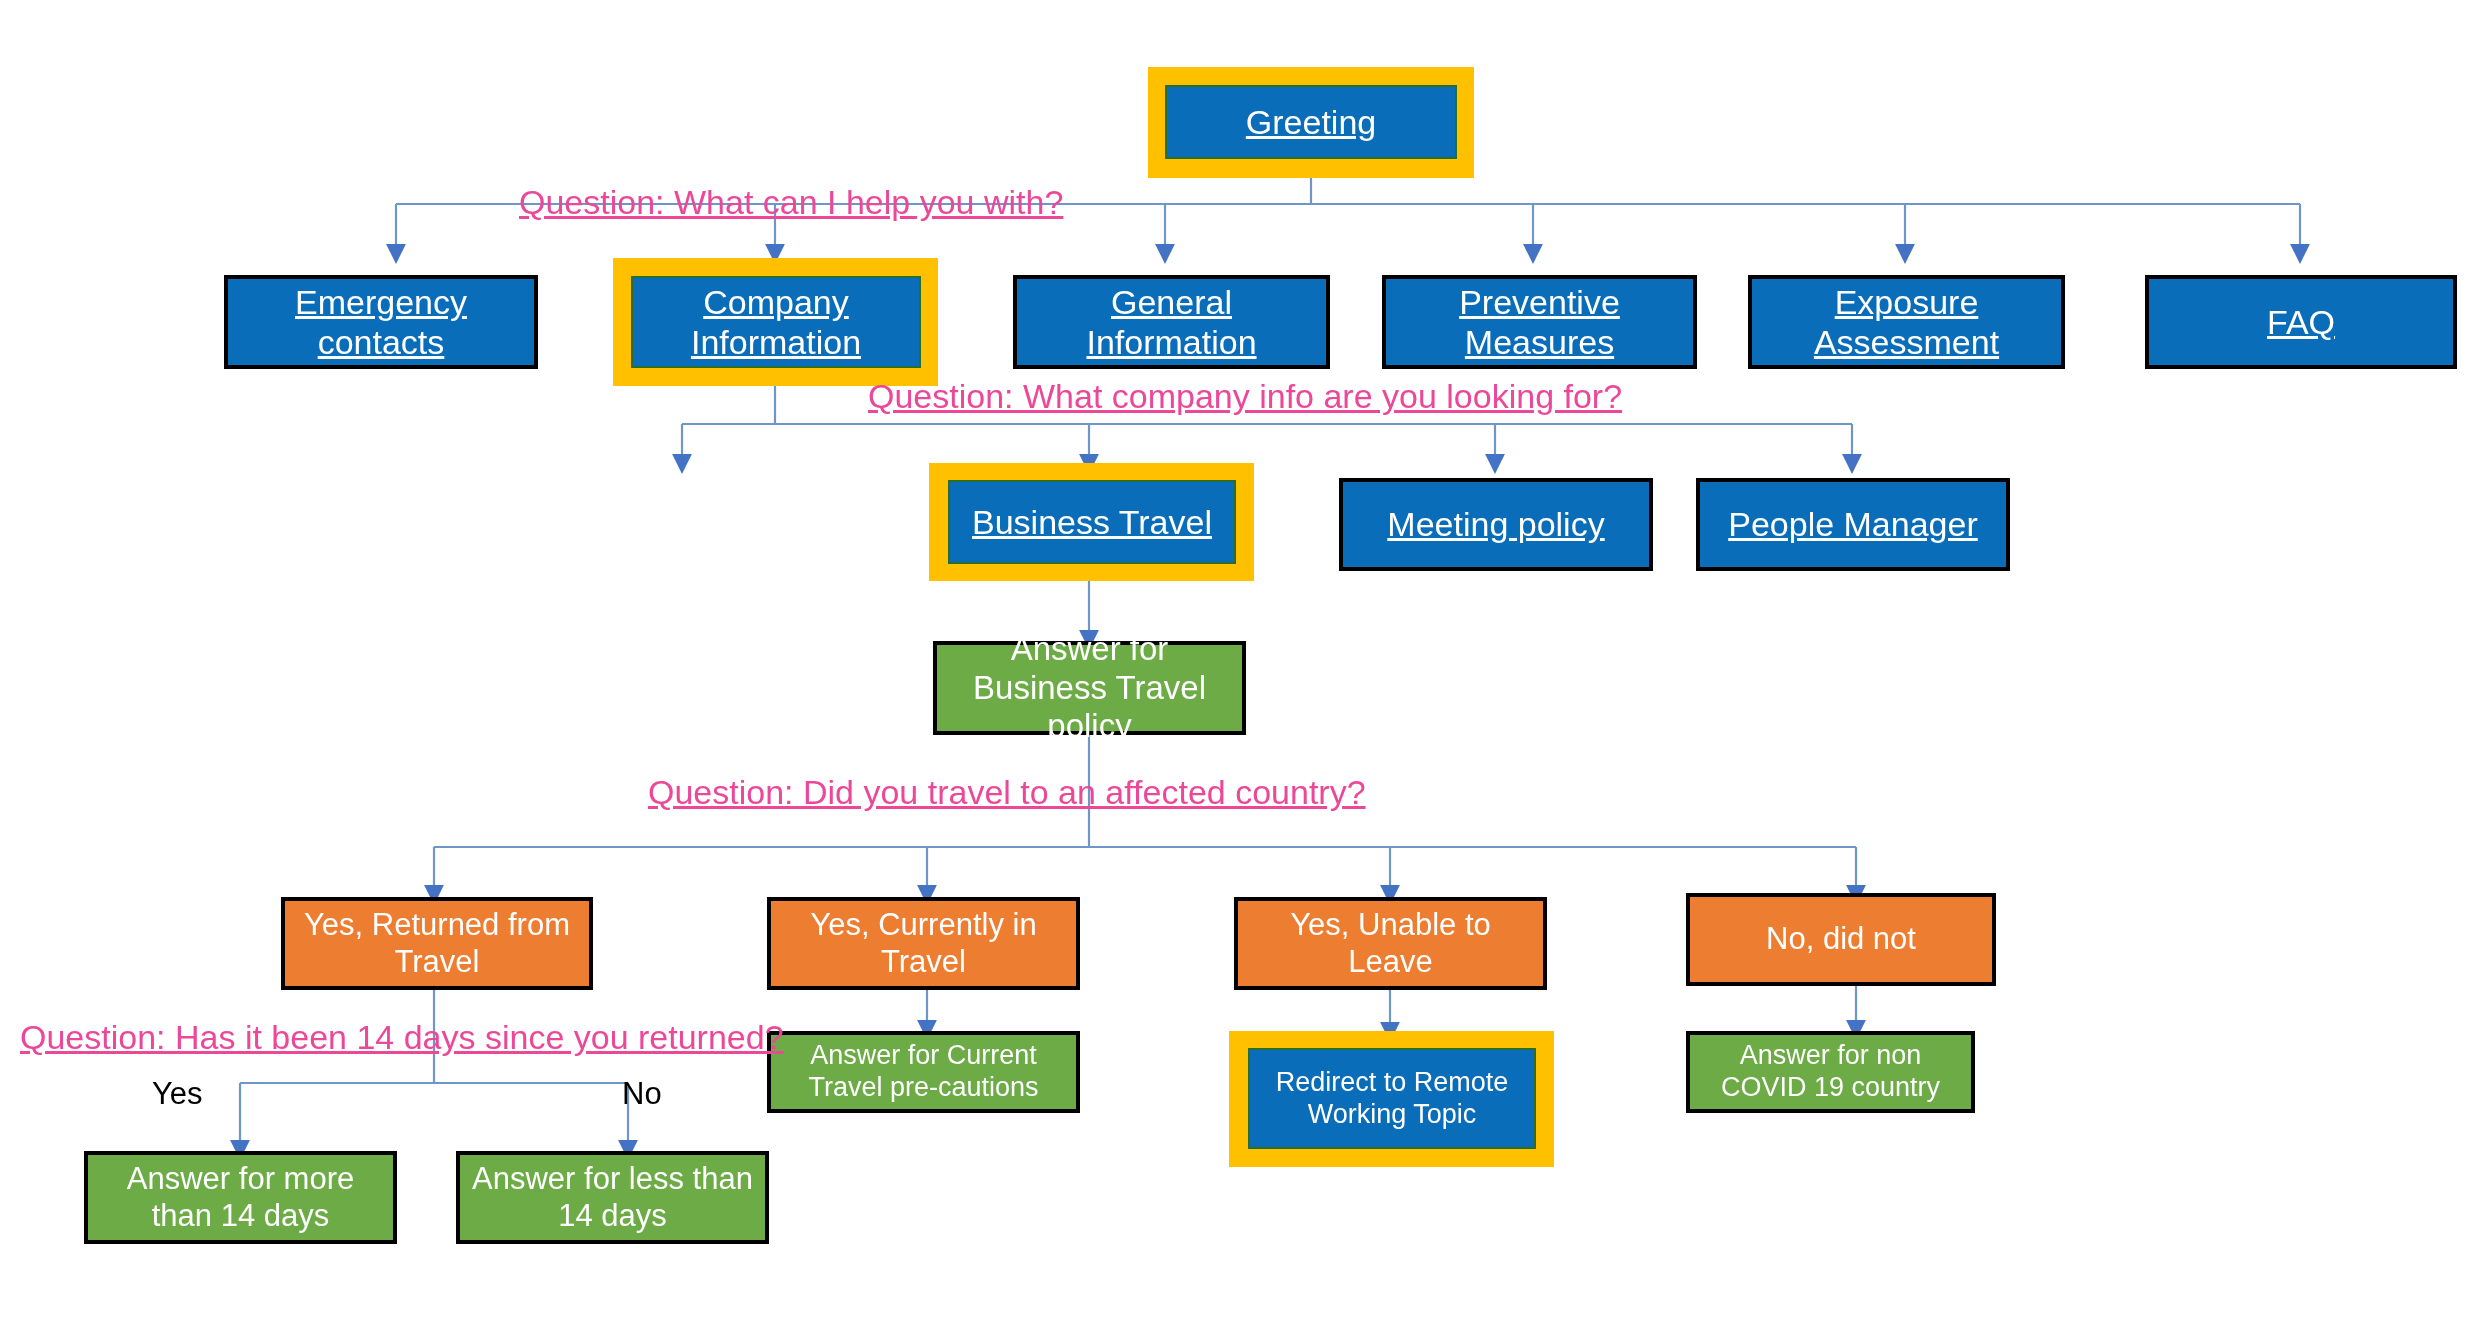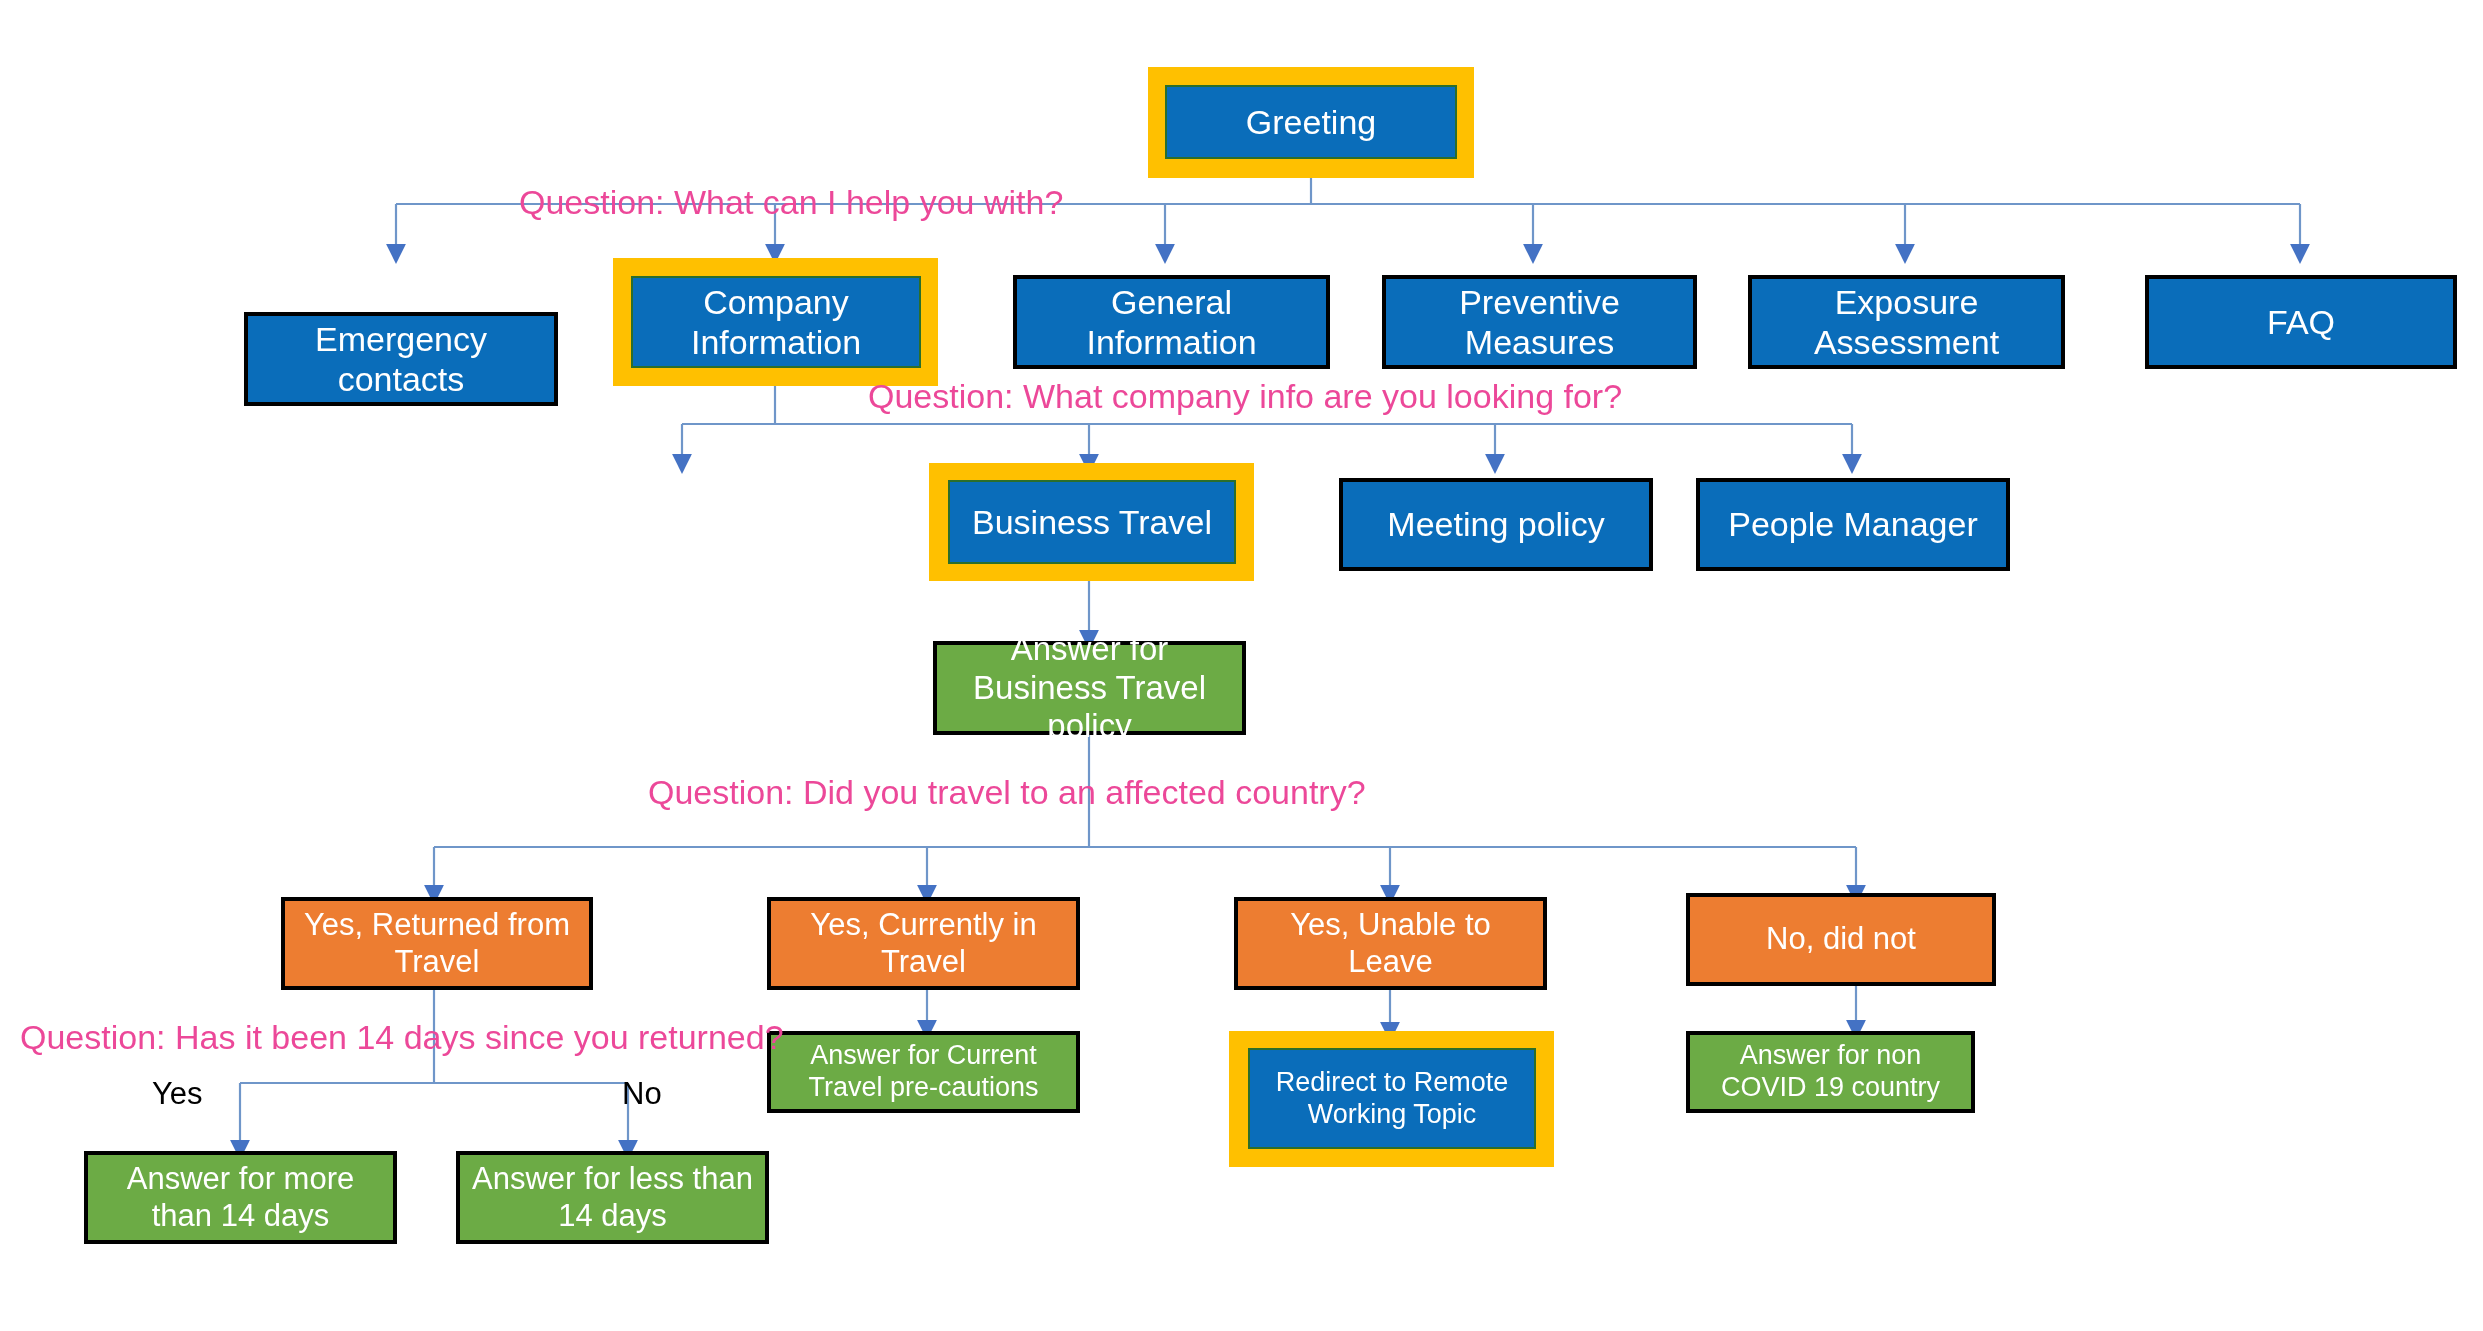--- a/index.html
+++ b/index.html
@@ -58,21 +58,21 @@
     z-index: 4;
     line-height: 1;
   }
   .ynlabel {
     position: absolute;
     color: #000000;
     white-space: nowrap;
     z-index: 4;
     line-height: 1;
   }
-  .f34 { font-size: 34px; }
+  .f34 { font-size: 34px; text-decoration: underline; }
   .f31 { font-size: 31px; }
   .f29 { font-size: 33px; }
   .f27 { font-size: 27px; }
 </style>
 </head>
 <body>
 
 <div id="canvas">
 
   <svg id="wires" viewBox="0 0 2483 1331" width="2483" height="1331">
@@ -127,21 +127,21 @@
 
   <div class="qlabel f34" style="left:20px; top:1020px;">Question: Has it been 14 days since you returned?</div>
 
   <div class="ynlabel f31" style="left:152px; top:1078px;">Yes</div>
 
   <div class="ynlabel f31" style="left:622px; top:1078px;">No</div>
 
   <div class="hl" style="left:1148px; top:67px; width:326px; height:111px;"></div>
   <div class="node blue inhl f34" style="left:1165px; top:85px; width:292px; height:74px;">Greeting</div>
 
-  <div class="node blue f34" style="left:244px; top:275px; width:314px; height:94px;margin-top:37px;">Emergency contacts</div>
+  <div class="node blue f34" style="left:224px; top:275px; width:314px; height:94px;">Emergency contacts</div>
 
   <div class="hl" style="left:613px; top:258px; width:325px; height:128px;"></div>
   <div class="node blue inhl f34" style="left:631px; top:276px; width:290px; height:92px;">Company Information</div>
 
   <div class="node blue f34" style="left:1013px; top:275px; width:317px; height:94px;">General Information</div>
 
   <div class="node blue f34" style="left:1382px; top:275px; width:315px; height:94px;">Preventive Measures</div>
 
   <div class="node blue f34" style="left:1748px; top:275px; width:317px; height:94px;">Exposure Assessment</div>
 

